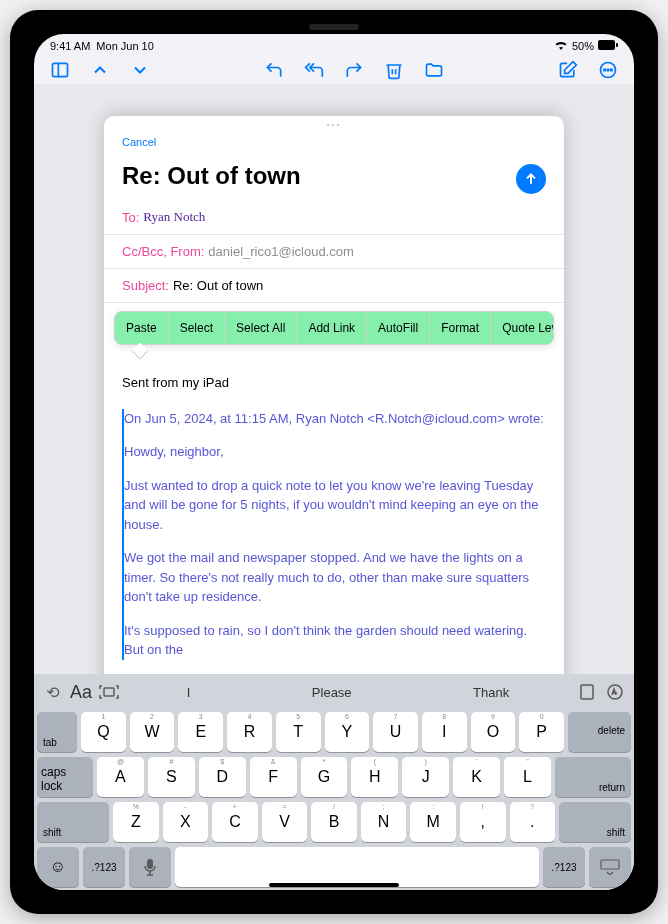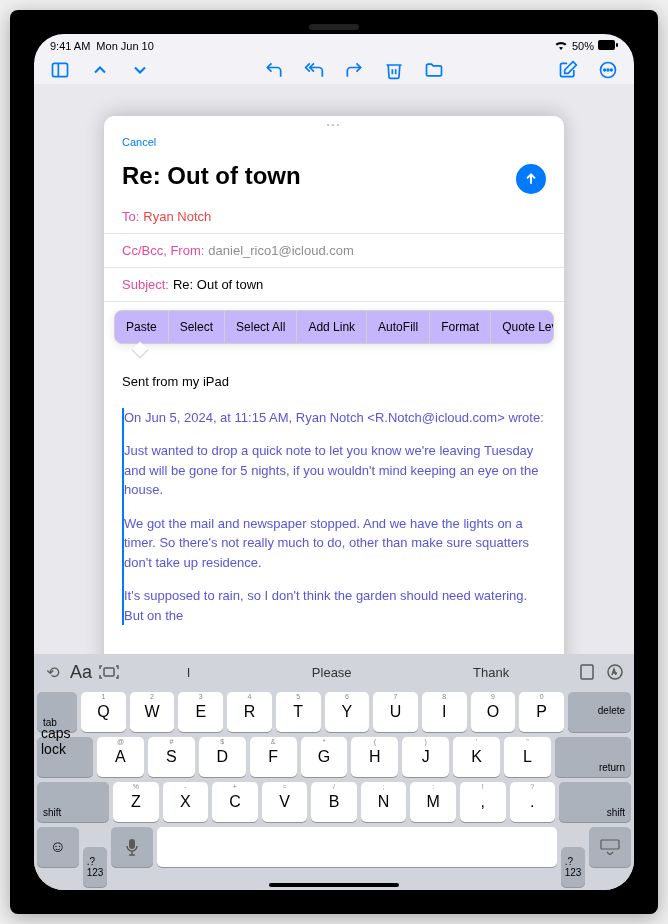--- a/index.html
+++ b/index.html
@@ -7,21 +7,21 @@
       background: #f0f0f0;
       font-family: -apple-system, BlinkMacSystemFont, "Helvetica Neue", sans-serif;
       display: flex;
       justify-content: center;
       padding: 10px;
     }
     .device {
       width: 648px;
       height: 904px;
       background: #000;
-      border-radius: 8px;
+      border-radius: 28px;
       padding: 24px;
       position: relative;
       box-shadow: 0 4px 20px rgba(0,0,0,0.3);
     }
     .camera {
       position: absolute;
       top: 14px;
       left: 50%;
       transform: translateX(-50%);
       width: 50px;
@@ -120,30 +120,30 @@
     }
     .field-row {
       display: flex;
       align-items: center;
       padding: 9px 18px;
       border-bottom: 1px solid #e5e5e5;
       font-size: 13px;
       gap: 4px;
     }
     .field-label { color: #ec4899; }
-    .field-value { color: #ef4444; }
+    .field-value { color: #4c1d95; font-family: Liberation Serif, serif; }
     .field-value-gray { color: #8e8e93; }
     .field-value-black { color: #000; }
     .context-menu-wrap {
       position: relative;
       padding: 8px 10px;
     }
     .context-menu {
       display: flex;
-      background: #c4b5fd;
+      background: #86efac;
       border: 1px solid #d0d0d0;
       border-radius: 8px;
       box-shadow: 0 2px 8px rgba(0,0,0,0.1);
       overflow: hidden;
     }
     .context-item {
       padding: 9px 11px;
       font-size: 12px;
       color: #000;
       border-right: 1px solid #d0d0d0;
@@ -237,25 +237,25 @@
       color: #888;
     }
     .key-special {
       background: #acb2bc;
       font-size: 10px;
       flex: 0 0 auto;
       padding: 0 6px;
     }
     .key-tab { width: 40px; justify-content: flex-start; padding-left: 6px; align-items: flex-end; padding-bottom: 4px; }
     .key-delete { width: 63px; justify-content: flex-end; padding-right: 6px; align-items: flex-end; padding-bottom: 16px; }
-    .key-caps { width: 56px; justify-content: flex-start; padding-left: 4px; align-items: flex-end; padding-bottom: 20px; font-size: 14px; }
+    .key-caps { width: 56px; justify-content: flex-start; padding-left: 4px; align-items: flex-end; padding-bottom: 4px; font-size: 12px; }
     .key-return { width: 76px; justify-content: flex-end; padding-right: 6px; align-items: flex-end; padding-bottom: 4px; }
     .key-shift { width: 72px; justify-content: flex-start; padding-left: 6px; align-items: flex-end; padding-bottom: 4px; }
     .key-shift-r { width: 72px; justify-content: flex-end; padding-right: 6px; align-items: flex-end; padding-bottom: 4px; }
-    .key-bottom { width: 24px; margin-top: 20px; }
+    .key-bottom { width: 42px; }
     .key-space { flex: 1; }
     .key-emoji, .key-mic, .key-dismiss { width: 42px; font-size: 16px; }
     .home-bar {
       position: absolute;
       bottom: 3px;
       left: 50%;
       transform: translateX(-50%);
       width: 130px;
       height: 4px;
       background: #000;
@@ -407,20 +407,21 @@
           <div class="context-item">Quote Level</div>
 
         </div>
         <div class="context-tail"></div>
       </div>
 
       <div class="email-body">
         <div class="signature">Sent from my iPad</div>
         <div class="quote-block">
           <p>On Jun 5, 2024, at 11:15 AM, Ryan Notch &lt;R.Notch@icloud.com&gt; wrote:</p>
+          <p>Howdy, neighbor,</p>
           <p>Just wanted to drop a quick note to let you know we're leaving Tuesday and will be gone for 5 nights, if you wouldn't mind keeping an eye on the house.</p>
           <p>We got the mail and newspaper stopped. And we have the lights on a timer. So there's not really much to do, other than make sure squatters don't take up residence.</p>
           <p>It's supposed to rain, so I don't think the garden should need watering. But on the</p>
         </div>
       </div>
     </div>
 
     <div class="keyboard">
       <div class="kb-bar">
         <div class="kb-bar-btn">⟲</div>

